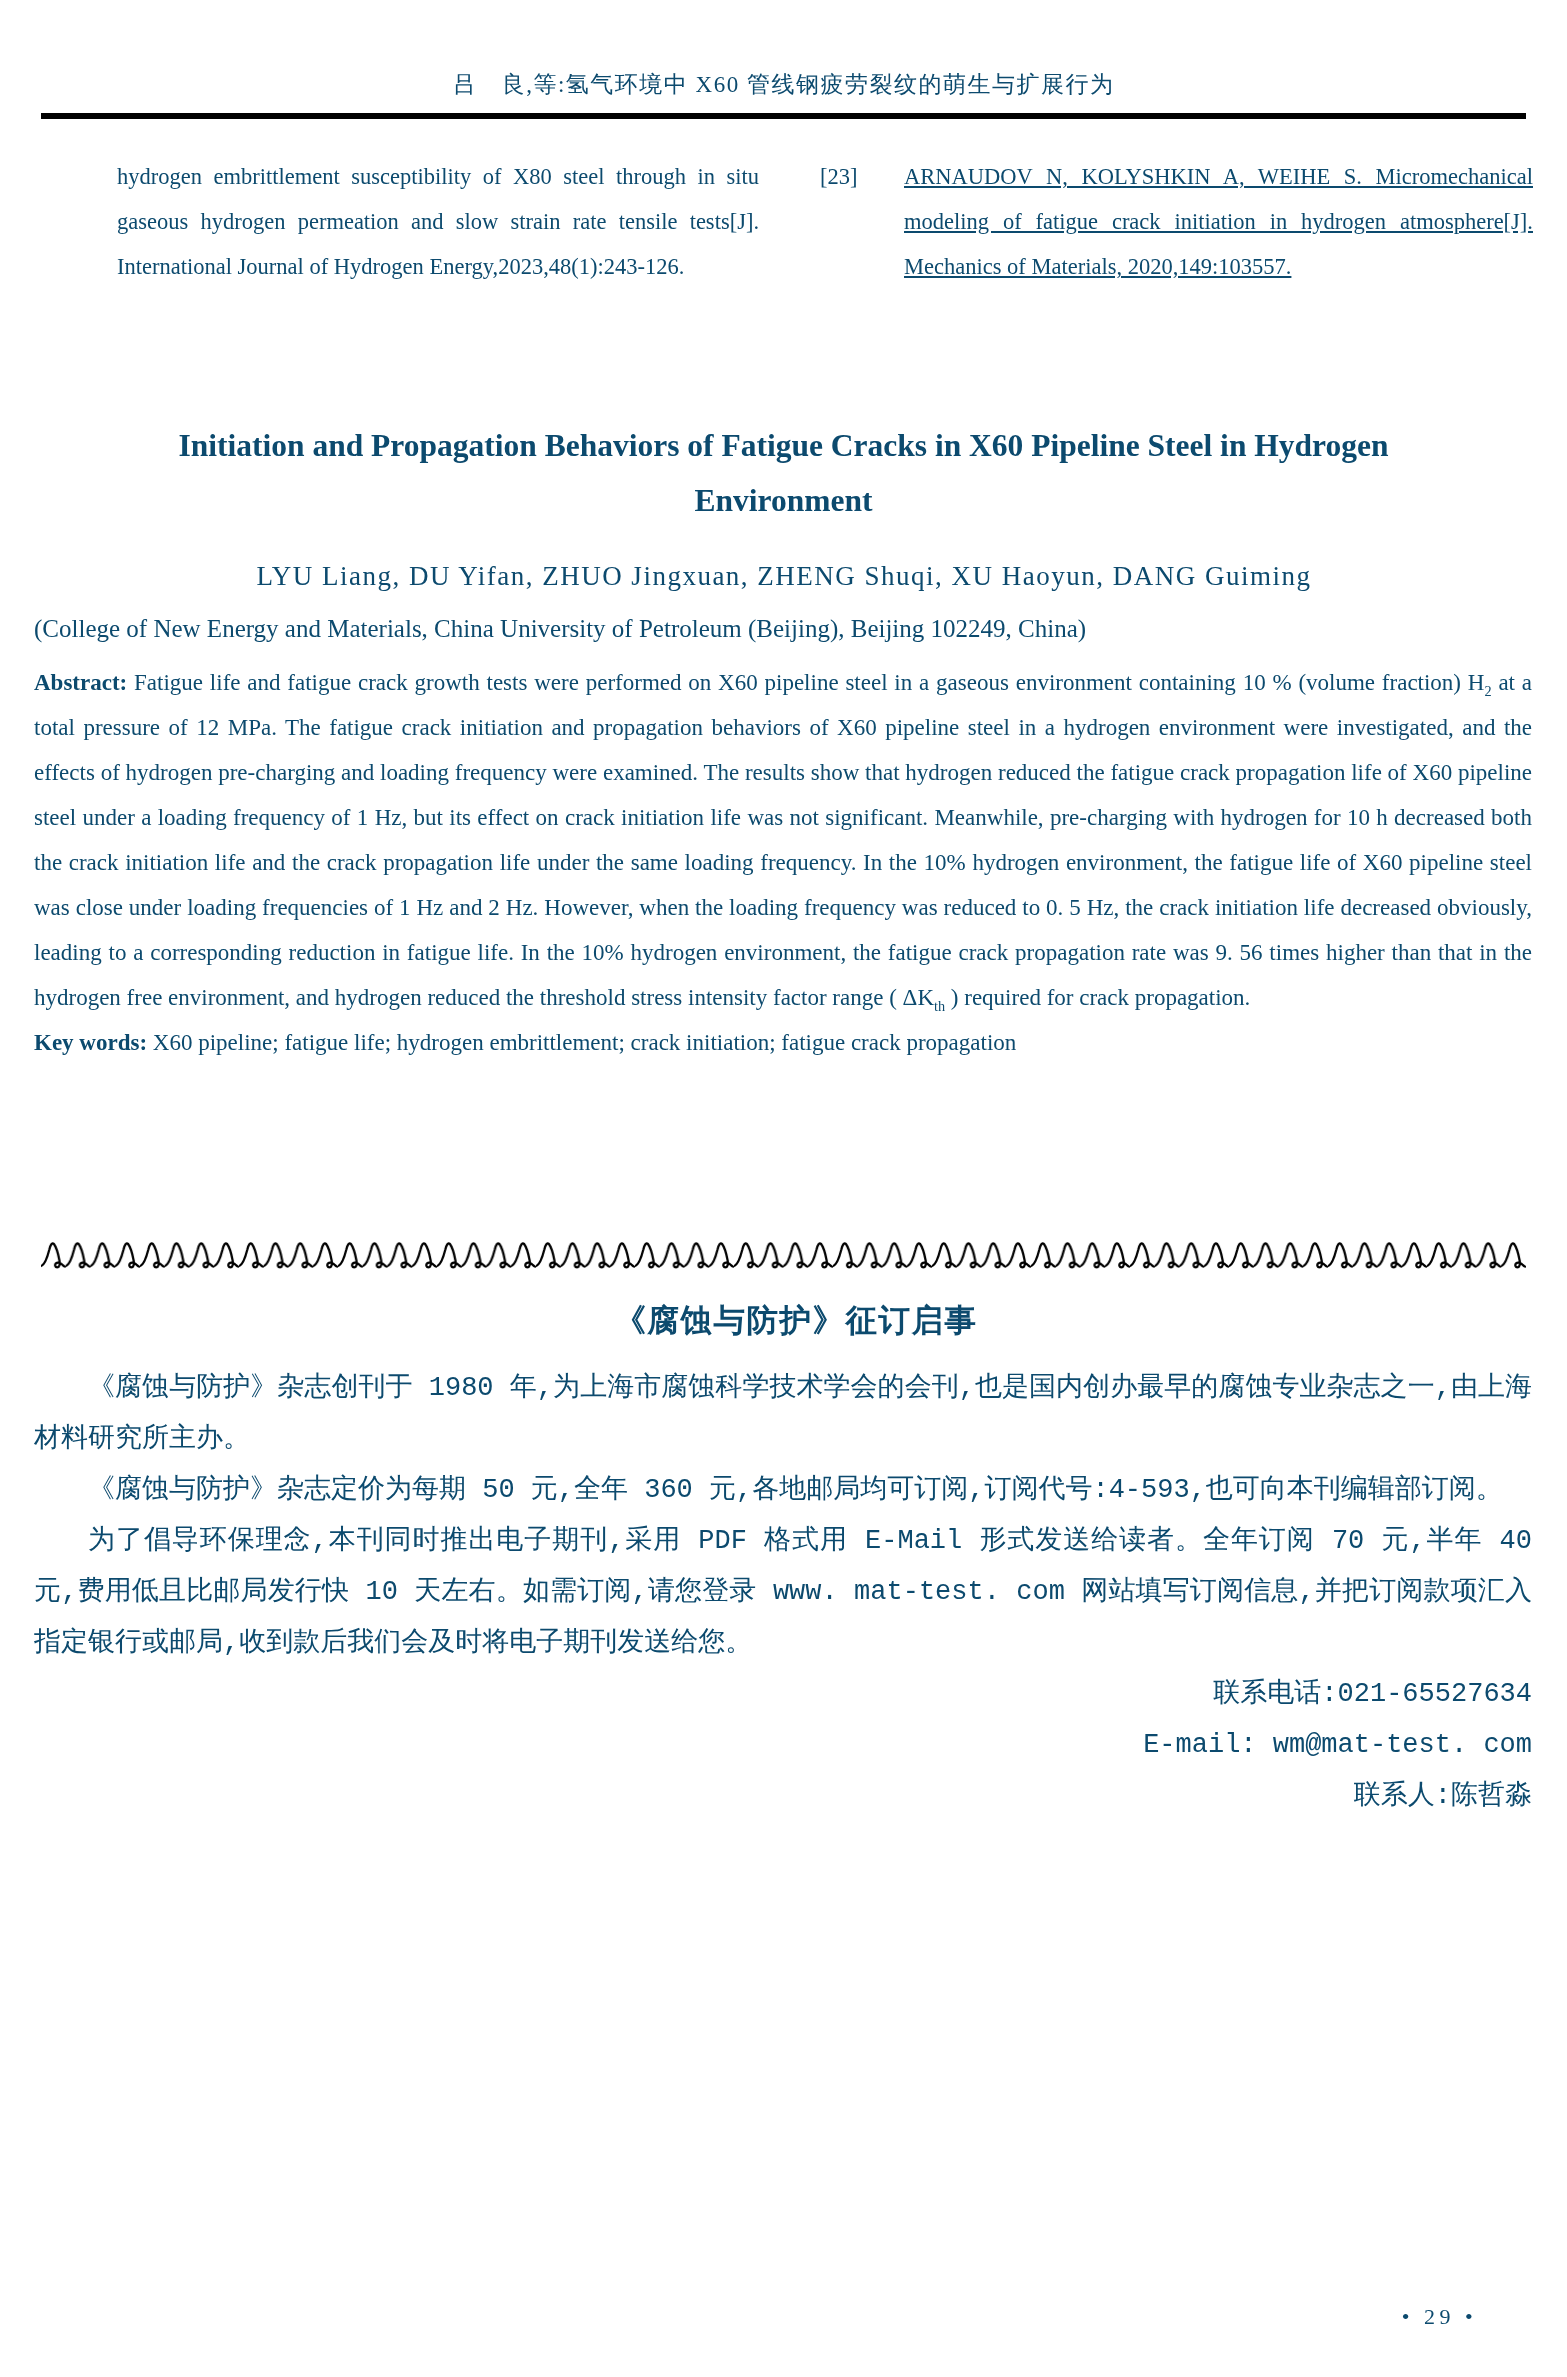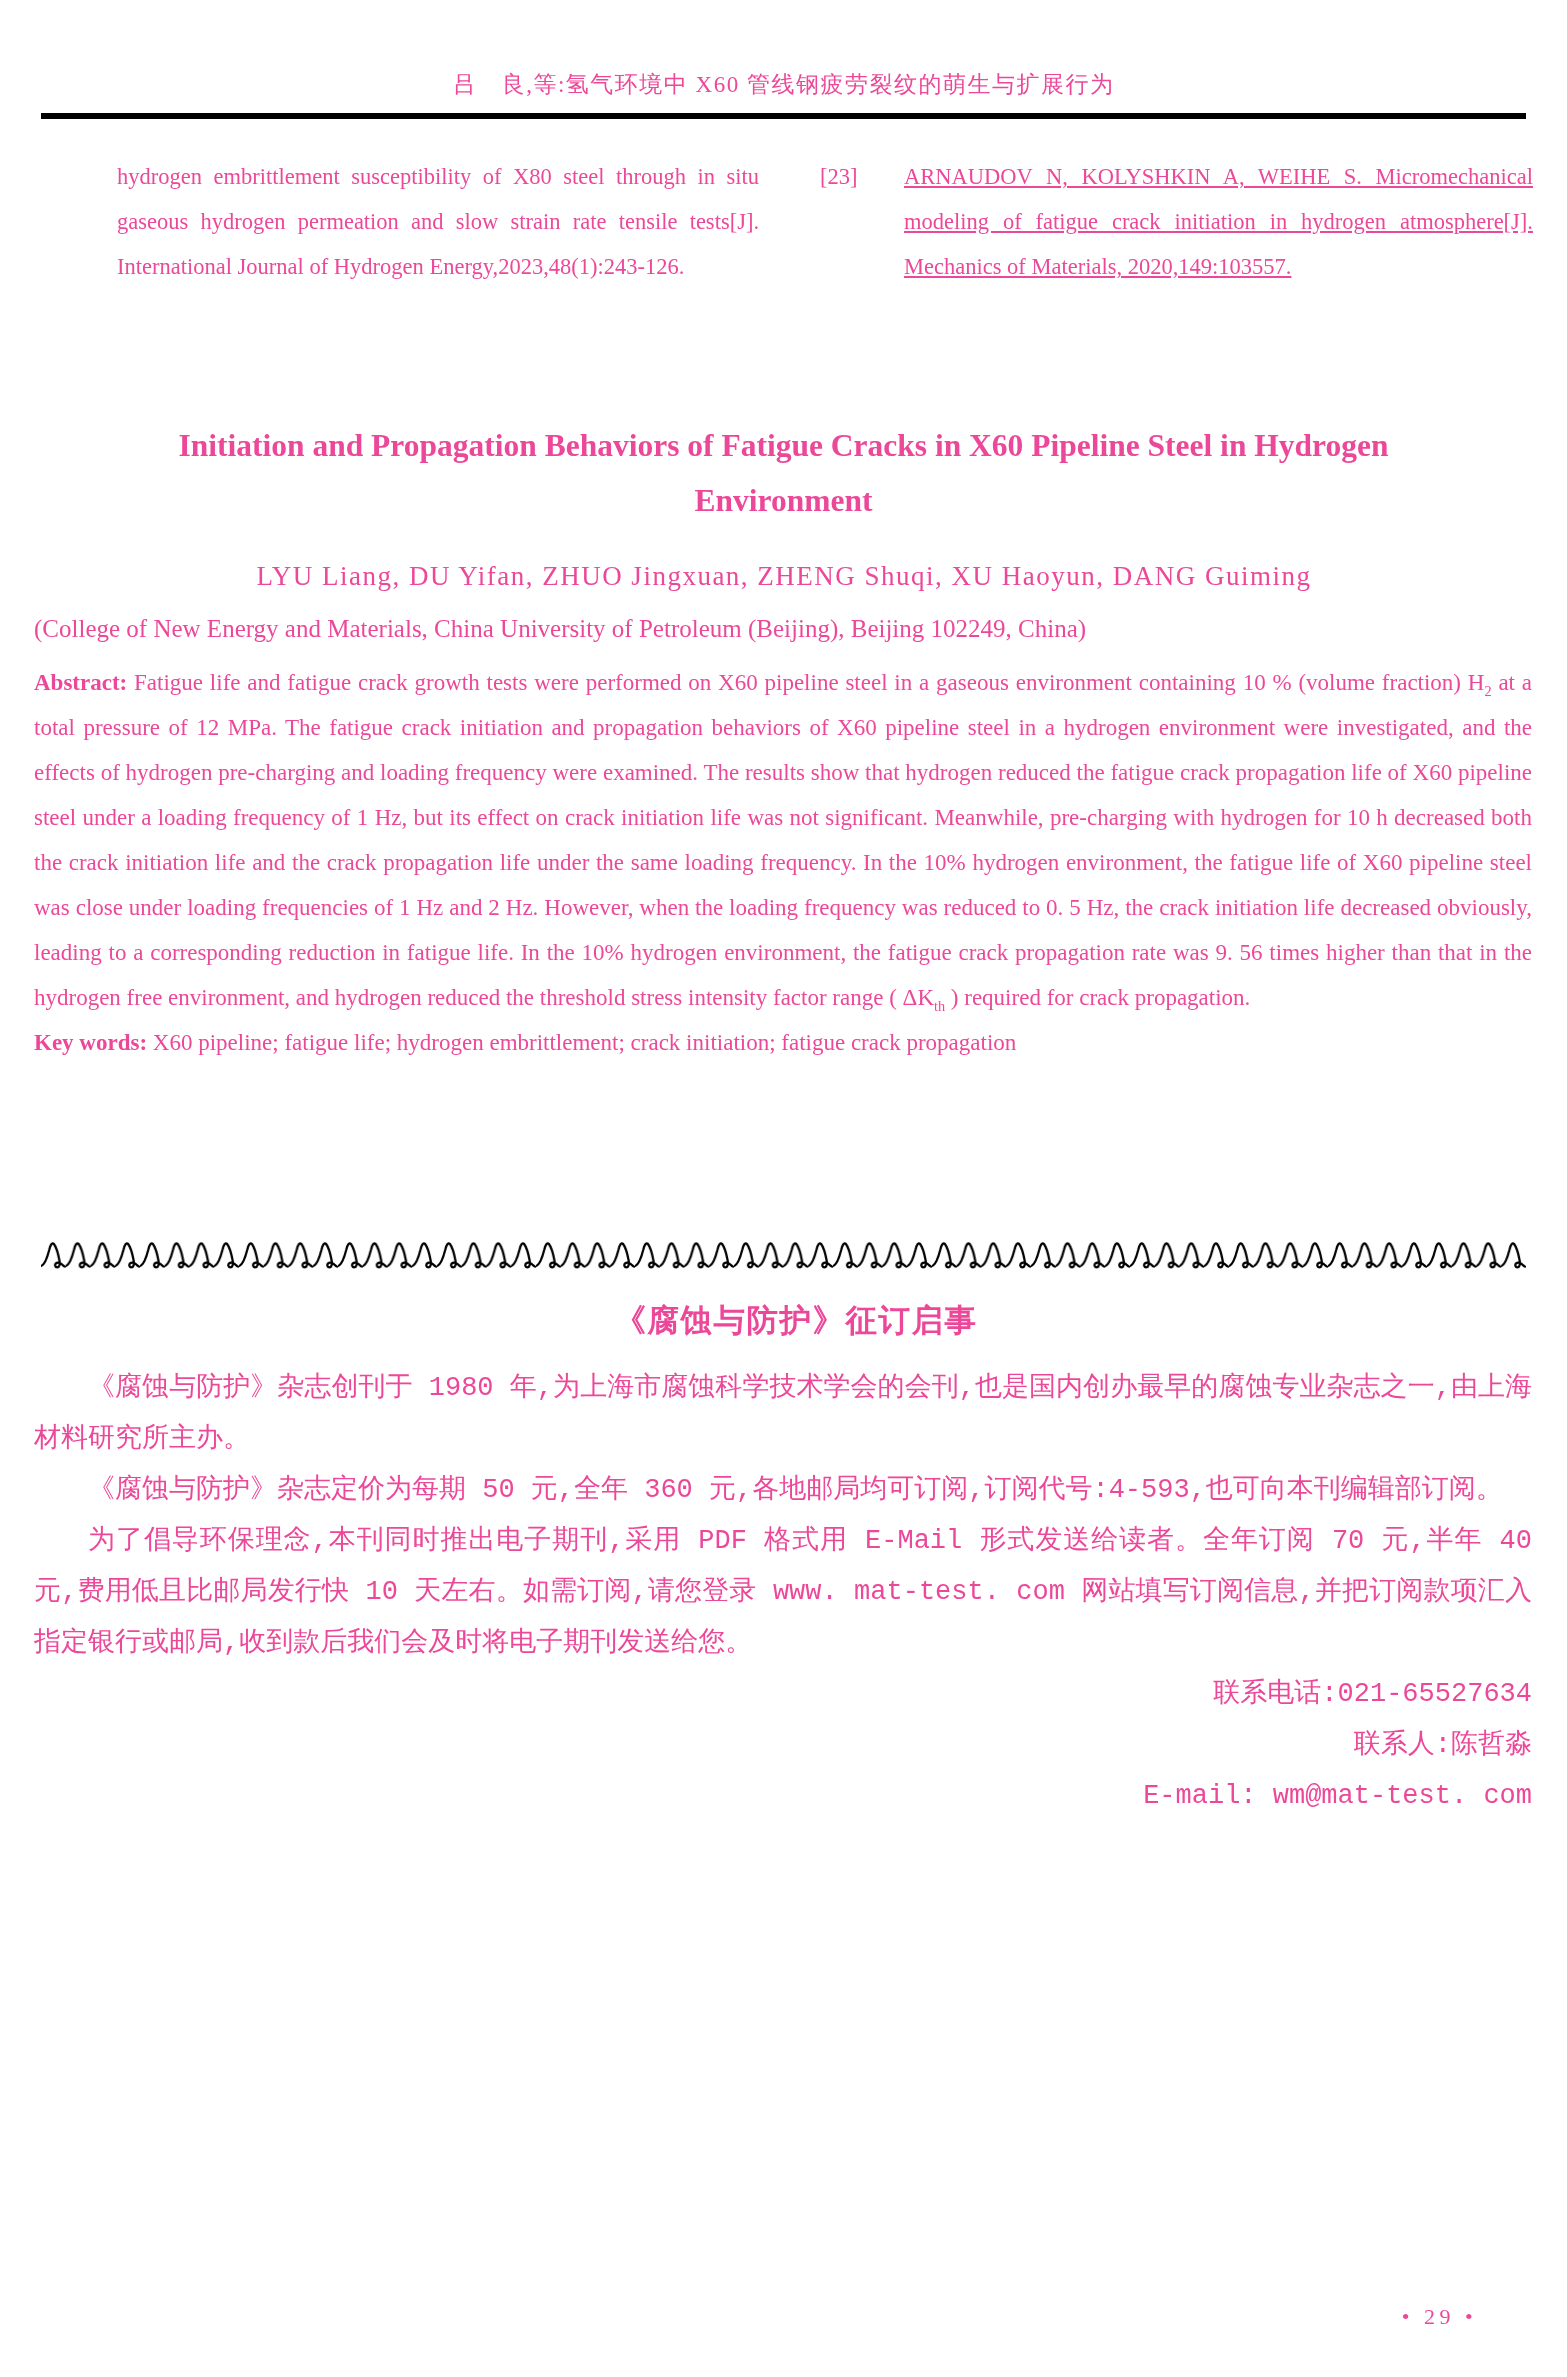--- a/index.html
+++ b/index.html
@@ -1,21 +1,21 @@
 <!DOCTYPE html>
 <html style="font-size:12px"><head>
 <meta charset="utf-8">
 <style>
   html,body{margin:0;padding:0;background:#e8e8e8;}
   .page{
     position:relative;
     width:1567px;height:2377px;
     background:#ffffff;
     font-family:"Liberation Serif","DejaVu Serif",serif;
-    color:#ec4899;
+    color:#0c4a6e;
     overflow:hidden;
   }
   
   .running-head{
     position:absolute;top:69px;left:0;width:1567px;
     text-align:center;font-size:23px;letter-spacing:1.5px;
   }
   .head-rule{
     position:absolute;top:113px;left:41px;width:1485px;height:6px;
     background:#000;
@@ -116,20 +116,20 @@
     <rect x="0" y="0" width="1980" height="44" fill="url(#loopp)"></rect>
   </svg>
 
   <h2 class="notice-heading">《腐蚀与防护》征订启事</h2>
 
   <div class="notice-body">
     <p>《腐蚀与防护》杂志创刊于 1980 年,为上海市腐蚀科学技术学会的会刊,也是国内创办最早的腐蚀专业杂志之一,由上海材料研究所主办。</p>
     <p>《腐蚀与防护》杂志定价为每期 50 元,全年 360 元,各地邮局均可订阅,订阅代号:4-593,也可向本刊编辑部订阅。</p>
     <p>为了倡导环保理念,本刊同时推出电子期刊,采用 PDF 格式用 E-Mail 形式发送给读者。全年订阅 70 元,半年 40 元,费用低且比邮局发行快 10 天左右。如需订阅,请您登录 www. mat-test. com 网站填写订阅信息,并把订阅款项汇入指定银行或邮局,收到款后我们会及时将电子期刊发送给您。</p>
     <p class="contact">联系电话:021-65527634</p>
+    <p class="contact">E-mail: wm@mat-test. com</p>
     <p class="contact">联系人:陈哲淼</p>
-    <p class="contact">E-mail: wm@mat-test. com</p>
   </div>
 
   <div class="page-number">•  29  •</div>
 
 </div>
 
 
 </body></html>

